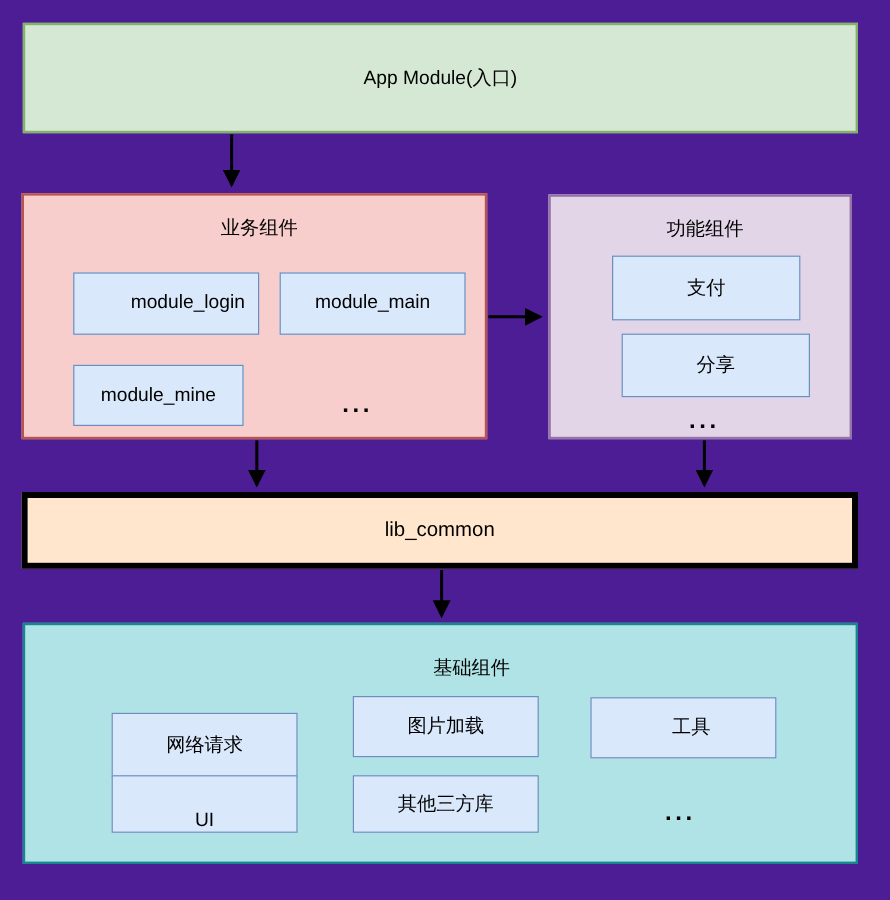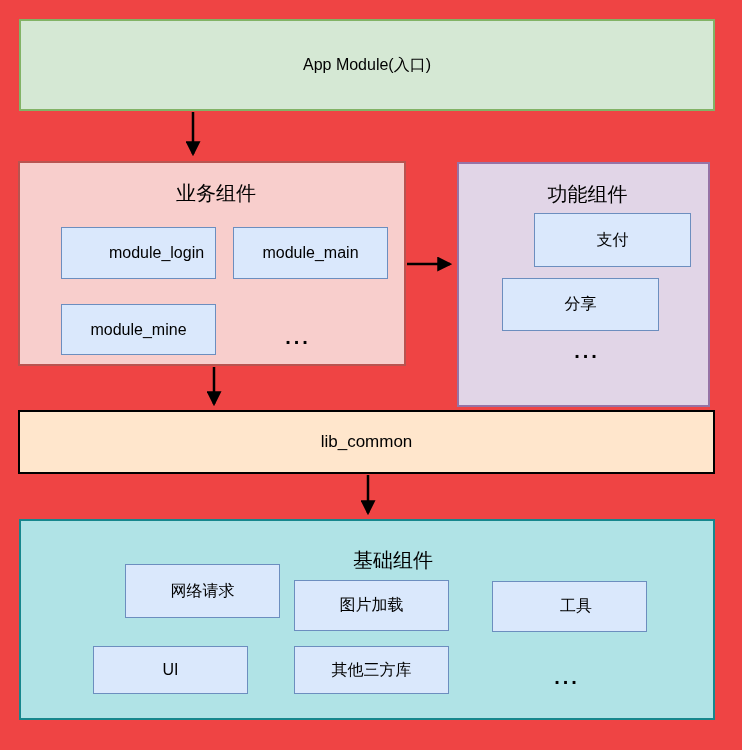--- a/index.html
+++ b/index.html
@@ -4,21 +4,21 @@
 <style>
   html, body {
     margin: 0;
     padding: 0;
     background: #ffffff;
   }
   .canvas {
     position: relative;
     width: 742px;
     height: 750px;
-    background: #ef4444;
+    background: #4c1d95;
     font-family: "Liberation Sans", "DejaVu Sans", sans-serif;
     color: #000000;
     overflow: hidden;
   }
   .arrows {
     position: absolute;
     left: 0;
     top: 0;
     pointer-events: none;
   }
@@ -35,65 +35,65 @@
   .app-box {
     left: 19px; top: 19px; width: 696px; height: 92px;
     background: #d5e8d4; border: 2px solid #82b366;
     font-size: 16px;
   }
   .business-box {
     left: 18px; top: 161px; width: 388px; height: 205px;
     background: #f8cecc; border: 2px solid #b85450;
   }
   .feature-box {
-    left: 457px; top: 162px; width: 253px; height: 245px;
+    left: 457px; top: 162px; width: 253px; height: 204px;
     background: #e1d5e7; border: 2px solid #9673a6;
   }
   .lib-box {
     left: 18px; top: 410px; width: 697px; height: 64px;
-    background: #ffe6cc; border: 2px solid #000000;
+    background: #ffe6cc; border: 5px solid #000000;
     font-size: 17px;
   }
   .base-box {
     left: 19px; top: 519px; width: 696px; height: 201px;
     background: #b0e3e6; border: 2px solid #17878d;
   }
   .group-title {
     position: absolute;
     left: 0; right: 4px;
     text-align: center;
-    font-size: 20px;
+    font-size: 16px;
     padding-left: 12px;
   }
   .business-box .group-title { top: 17px; }
   .feature-box  .group-title { top: 17px; }
   .base-box     .group-title { top: 26px; margin-left: 44px; }
   .chip {
     position: absolute;
     box-sizing: border-box;
     background: #dae8fc;
     border: 1px solid #6c8ebf;
     display: flex;
     align-items: center;
     justify-content: center;
     text-align: center;
     font-size: 16px;
   }
   
   .chip-login { left: 41px;  top: 64px;  width: 155px; height: 52px; padding-left: 36px; }
   .chip-main  { left: 213px; top: 64px;  width: 155px; height: 52px; }
-  .chip-mine  { left: 41px;  top: 141px; width: 155px; height: 51px; }
+  .chip-mine  { left: 41px;  top: 141px; width: 142px; height: 51px; }
   
-  .chip-pay   { left: 51px;  top: 49px;  width: 157px; height: 54px; margin-left: 24px; }
-  .chip-share { left: 43px;  top: 114px; width: 157px; height: 53px; }
+  .chip-pay   { left: 51px;  top: 49px;  width: 157px; height: 54px; }
+  .chip-share { left: 59px;  top: 114px; width: 157px; height: 53px; }
   
-  .chip-net   { left: 72px;  top: 43px;  width: 155px; height: 54px; margin-left: 32px; }
+  .chip-net   { left: 72px;  top: 73px;  width: 155px; height: 54px; }
   .chip-img   { left: 273px; top: 59px;  width: 155px; height: 51px; }
   .chip-tool  { left: 471px; top: 60px;  width: 155px; height: 51px; padding-left: 13px; }
-  .chip-ui    { left: 72px;  top: 125px; width: 155px; height: 48px; }
+  .chip-ui    { left: 72px;  top: 125px; width: 155px; height: 48px; align-items: flex-end; }
   .chip-third { left: 273px; top: 125px; width: 155px; height: 48px; }
   .dots {
     position: absolute;
     transform: translate(-50%, -50%);
     font-size: 20px;
     font-weight: bold;
     letter-spacing: 3px;
     line-height: 1;
   }
   .business-dots { left: 278px; top: 174px; }

